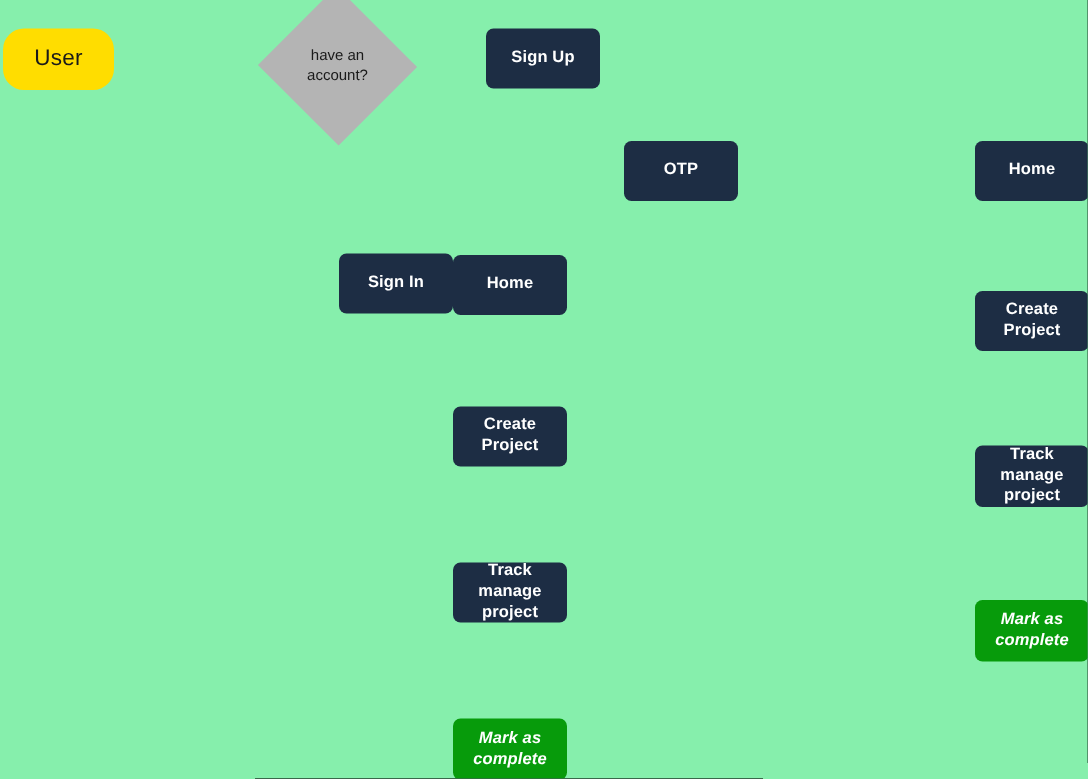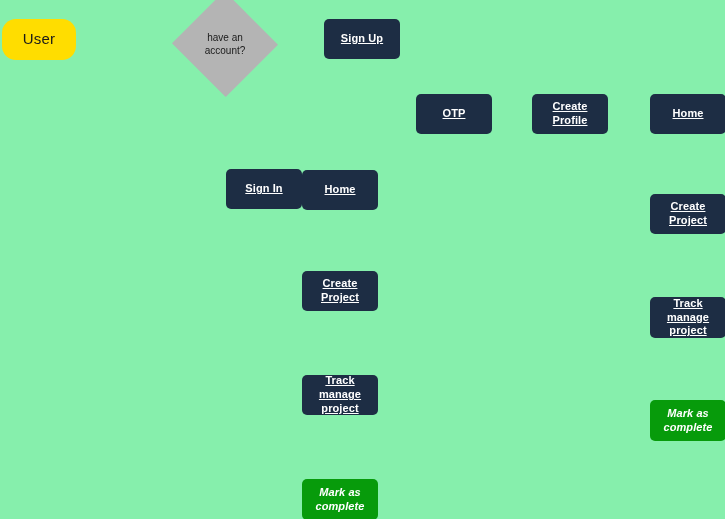--- a/index.html
+++ b/index.html
@@ -38,21 +38,20 @@
   }
   
   .node-process {
     background: #1D2D44;
     color: #FFFFFF;
     border-radius: 5px;
     font-size: 11px;
     font-weight: 700;
     letter-spacing: 0.1px;
     padding: 2px 4px;
-    text-decoration: underline;
   }
   
   .node-success {
     background: #079B0B;
     color: #FFFFFF;
     border-radius: 5px;
     font-size: 11px;
     font-weight: 700;
     letter-spacing: 0.1px;
     padding: 2px 4px;
@@ -95,23 +94,20 @@
   </div>
 
   <div class="node node-process" id="n-sign-up" style="left: 324px; top: 19px; width: 76px; height: 40px;">
     <span class="lbl-2line">Sign Up</span>
   </div>
 
   <div class="node node-process" id="n-otp" style="left: 416px; top: 94px; width: 76px; height: 40px;">
     <span class="lbl-2line">OTP</span>
   </div>
 
-  <div class="node node-process" id="n-create-profile" style="left: 532px; top: 94px; width: 76px; height: 40px;">
-    <span class="lbl-2line">Create Profile</span>
-  </div>
 
   <div class="node node-process" id="n-home-signup" style="left: 650px; top: 94px; width: 76px; height: 40px;">
     <span class="lbl-2line">Home</span>
   </div>
 
   <div class="node node-process" id="n-sign-in" style="left: 187px; top: 169px; width: 76px; height: 40px; margin-left: 39px;">
     <span class="lbl-2line">Sign In</span>
   </div>
 
   <div class="node node-process" id="n-home-signin" style="left: 302px; top: 170px; width: 76px; height: 40px;">

